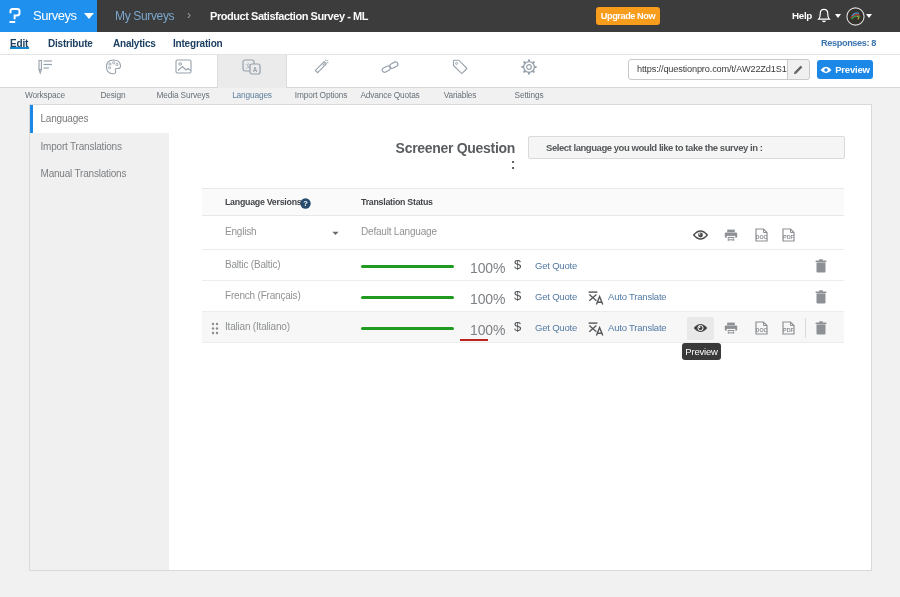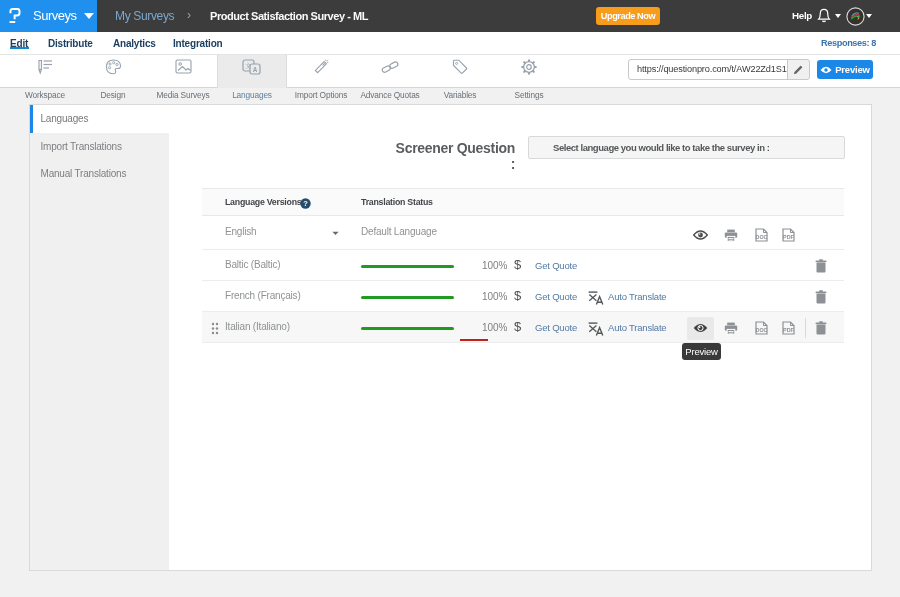--- a/index.html
+++ b/index.html
@@ -31,29 +31,29 @@
 .urlbox{position:absolute;left:628px;top:4px;width:182px;height:21px;background:#f0f0f0;border:1px solid #c9c9c9;border-radius:3px}
 .urlinput{position:absolute;left:0px;top:0px;width:159px;height:19px;background:#fff;border-right:1px solid #c9c9c9;border-radius:3px 0 0 3px;font-size:9.2px;color:#3a3a3a;line-height:19px;padding-left:8px;letter-spacing:-0.15px}
 .pvw{position:absolute;left:817px;top:5px;width:56px;height:19px;background:#1b87e6;border-radius:3px;color:#fff;font-size:9.5px;font-weight:bold;text-align:center;line-height:19px;letter-spacing:-0.2px}
 
 .panel{position:absolute;left:29px;top:104px;width:843px;height:467px;background:#fff;border:1px solid #d9d9d9}
 .sidebar{position:absolute;left:0;top:0;width:139px;height:465px;background:#f0f0f0}
 .sitem{height:27px;line-height:27px;padding-left:10.5px;font-size:10px;color:#7c7f82;letter-spacing:-0.2px}
 .sitem.active{background:#fff;border-left:3px solid #1b87e6;padding-left:7.5px;height:28px;line-height:28px;color:#77797c}
 .addbtn{position:absolute;left:200px;top:131px;width:132px;height:26px;background:#1b87e6;border-radius:4px;color:#fff;font-size:10.5px;font-weight:bold;text-align:center;line-height:26px;letter-spacing:-0.2px}
 .screenerlabel{position:absolute;left:395px;top:139.5px;width:120px;text-align:right;font-size:14px;font-weight:bold;color:#5a5d60;letter-spacing:-0.3px}
-.selbox{position:absolute;left:528px;top:136px;width:317px;height:23px;background:#f5f5f5;border:1px solid #d9d9d9;border-radius:2px;font-size:9.5px;font-weight:bold;color:#55585a;line-height:21px;padding-left:24px;letter-spacing:-0.45px}
+.selbox{position:absolute;left:528px;top:136px;width:317px;height:23px;background:#f5f5f5;border:1px solid #d9d9d9;border-radius:2px;font-size:9.5px;font-weight:bold;color:#55585a;line-height:21px;padding-left:17px;letter-spacing:-0.45px}
 
 .thead{position:absolute;left:202px;top:188px;width:642px;height:28px;background:#fafafa;border-top:1px solid #e8e8e8;border-bottom:1px solid #e8e8e8}
 .th1{position:absolute;left:23px;top:8px;font-size:8.8px;font-weight:bold;color:#43464a;letter-spacing:-0.25px}
 .th2{position:absolute;left:159px;top:8px;font-size:8.8px;font-weight:bold;color:#43464a;letter-spacing:-0.25px}
 .row{position:absolute;left:202px;width:642px;border-bottom:1px solid #ececec}
 .rname{position:absolute;left:23px;font-size:10px;color:#8f9294;letter-spacing:-0.2px}
 .bar{position:absolute;left:159px;width:93px;height:2.5px;border-radius:1.5px;background:#219a21}
-.pct{position:absolute;left:280px;font-size:10px;color:#7e8184;letter-spacing:-0.1px}
+.pct{position:absolute;left:268px;font-size:14px;color:#7e8184;letter-spacing:-0.1px}
 .dollar{position:absolute;left:312px;font-size:13px;color:#4d5154;font-weight:normal}
 .gq{position:absolute;left:333px;font-size:9.5px;color:#527aa4;letter-spacing:-0.2px}
 .at{position:absolute;left:406px;font-size:9.5px;color:#527aa4;letter-spacing:-0.2px}
 .tooltip{position:absolute;left:682px;top:343px;width:39px;height:17px;background:#3a3a3a;border-radius:3px;color:#fff;font-size:9.5px;text-align:center;line-height:17px;letter-spacing:-0.2px}
 .redline{position:absolute;left:460px;top:338.5px;width:28px;height:2.5px;background:#bc241e}
 </style>
 </head>
 <body>
 <div id="root">
   

